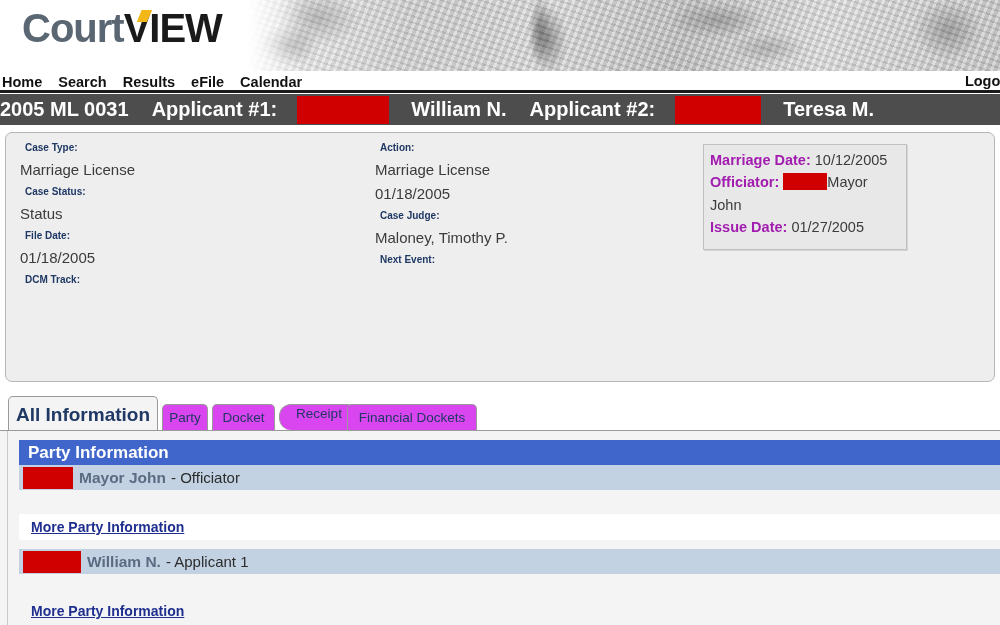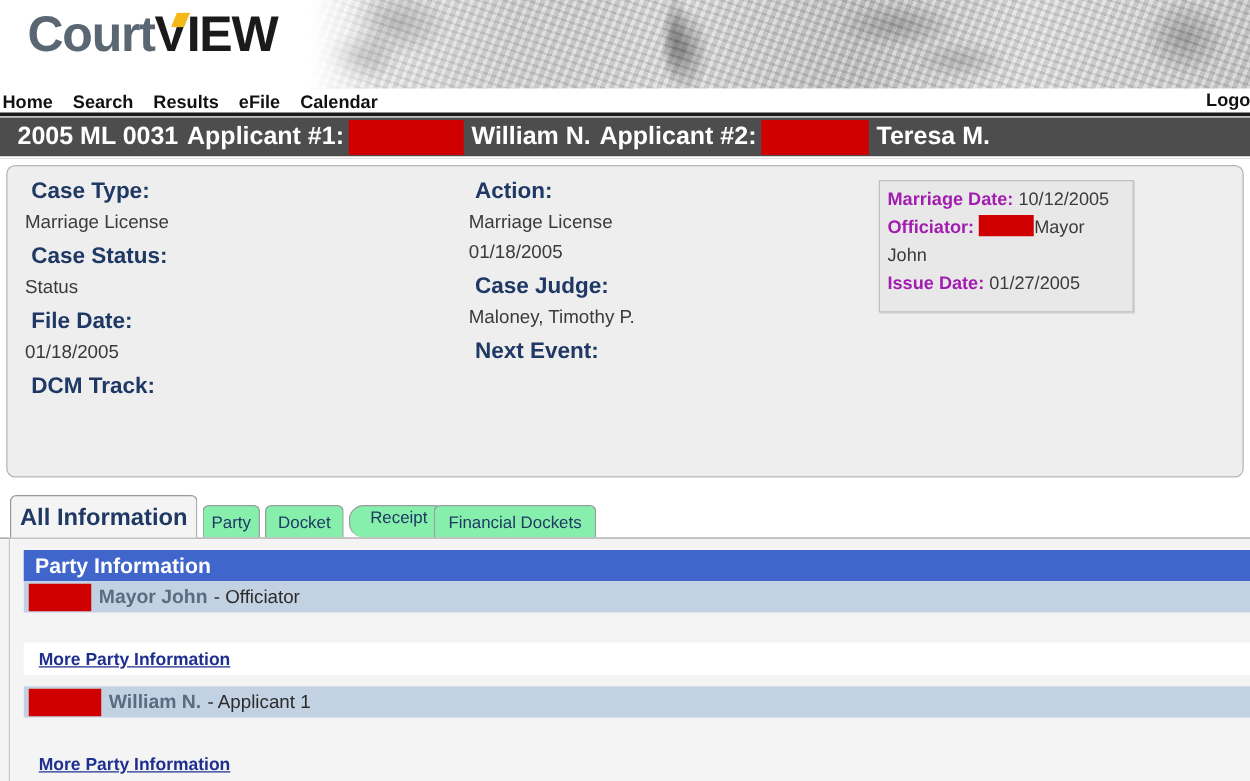--- a/index.html
+++ b/index.html
@@ -89,22 +89,23 @@
   
   .case-bar {
     position: absolute; top: 94px; left: 0;
     width: 1000px; height: 33px;
     background: #4d4d4d;
     color: #ffffff;
     display: flex; align-items: center;
     font-size: 20px; font-weight: bold;
     white-space: nowrap;
     overflow: hidden;
-    padding-left: 14px;
+    padding-left: 0;
     border-bottom: 2px solid #ffffff;
+    gap: 16px;
   }
   .case-bar .seg { display:inline-block; }
   .redact {
     display: inline-block;
     background: #d10000;
     height: 28px;
     vertical-align: middle;
   }
   .redact.r1 { width: 92px; margin: 0 6px 0 4px; }
   .redact.r2 { width: 86px; margin: 0 6px 0 4px; }
@@ -114,21 +115,21 @@
     position: absolute; top: 132px; left: 5px;
     width: 990px; height: 250px;
     background: #eeeeee;
     border: 1px solid #b5b5b5;
     border-radius: 7px;
   }
   .field-col { position: absolute; }
   .col-a { left: 14px;  top: 10px; width: 330px; }
   .col-b { left: 369px; top: 10px; width: 330px; }
   .flabel {
-    color: #1f3864; font-weight: bold; font-size: 18px;
+    color: #1f3864; font-weight: bold; font-size: 10px;
     padding-left: 5px; margin-top: 10px; line-height: 1.0;
   }
   .flabel:first-child { margin-top: 0; }
   .fvalue {
     color: #3b3b3b; font-size: 15px; line-height: 1.0;
     margin-top: 9px; padding-left: 0px;
   }
 
   
   .ml-box {
@@ -153,21 +154,21 @@
     width: 44px; height: 17px; vertical-align: -3px;
   }
 
   
   .tabstrip {
     position: absolute; top: 396px; left: 0;
     width: 1000px; height: 34px;
   }
   .tab {
     position: absolute; bottom: 0;
-    background: #86efac;
+    background: #d946ef;
     border: 1px solid #9a9a9a;
     border-bottom: none;
     border-radius: 5px 5px 0 0;
     color: #1f3864;
     font-size: 13.5px;
     text-align: center;
     line-height: 1;
     cursor: pointer;
     white-space: nowrap;
   }

